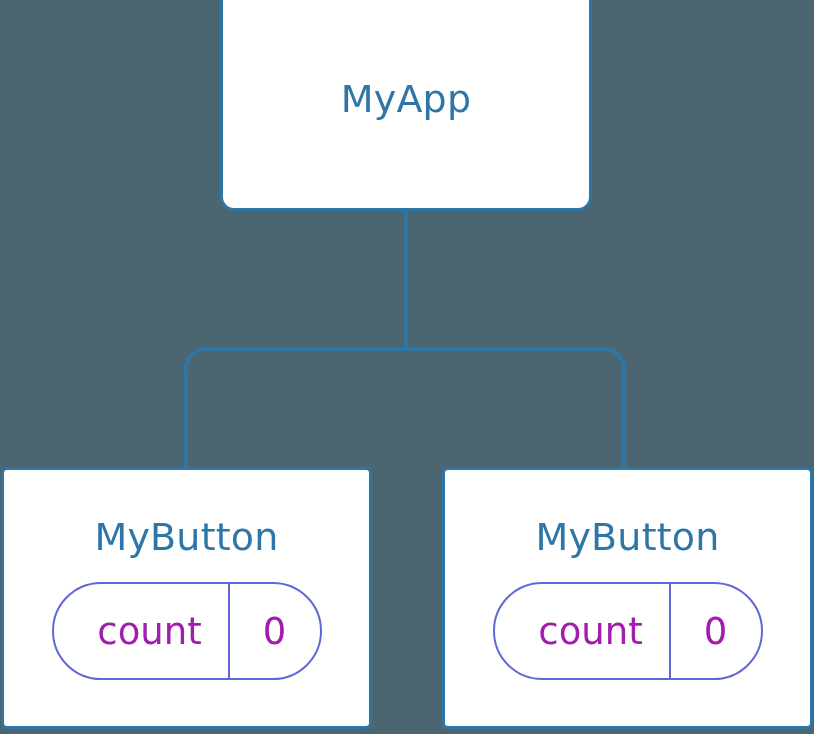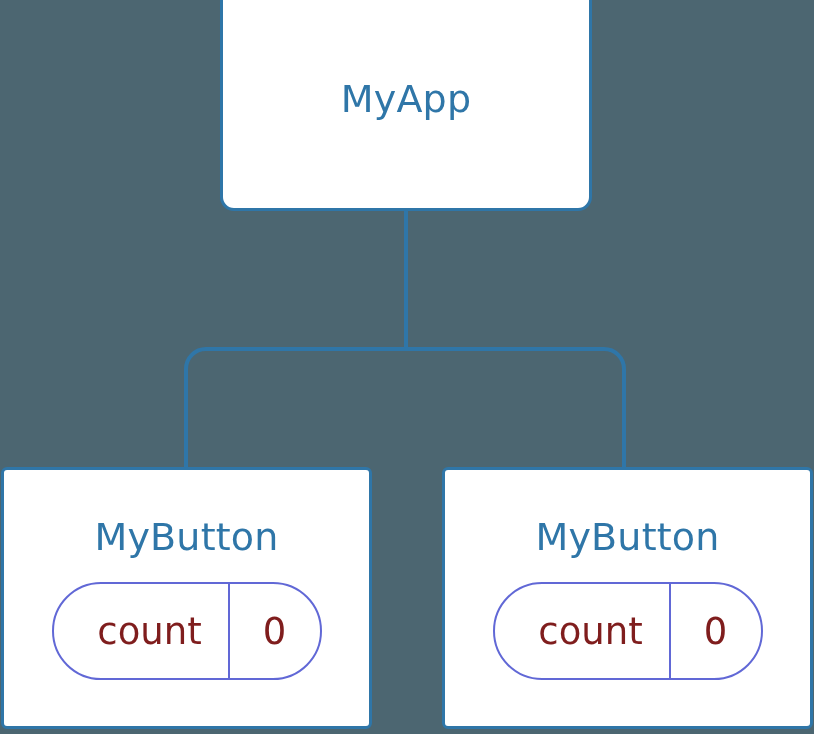--- a/index.html
+++ b/index.html
@@ -84,21 +84,21 @@
     border-radius: 49px;
     box-sizing: border-box;
     background: #ffffff;
     overflow: hidden;
   }
   .state-key,
   .state-val {
     display: flex;
     align-items: center;
     justify-content: center;
-    color: #7f1d1d;
+    color: #a21caf;
     font-size: 37px;
     line-height: 1;
     white-space: nowrap;
     box-sizing: border-box;
   }
   .state-key {
     width: 174px;
     padding-left: 18px;
   }
   .state-val {

